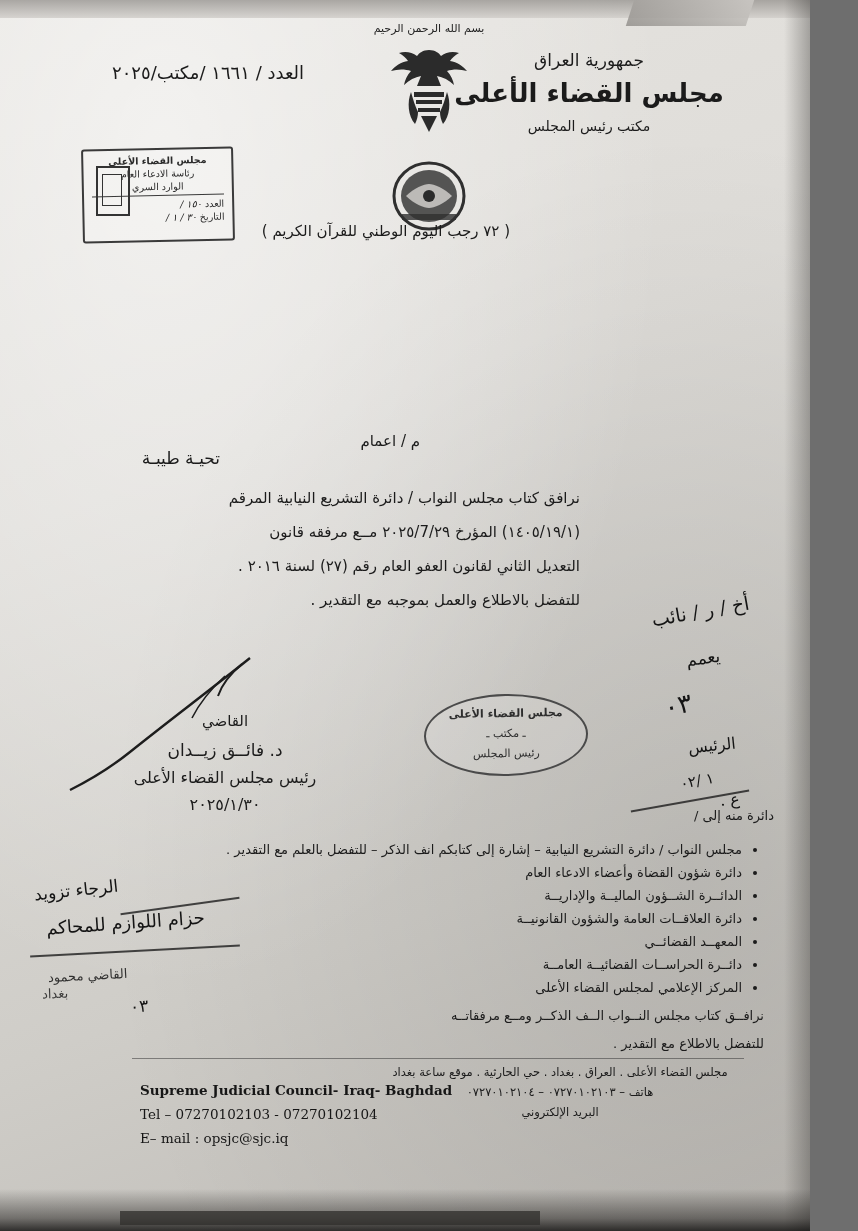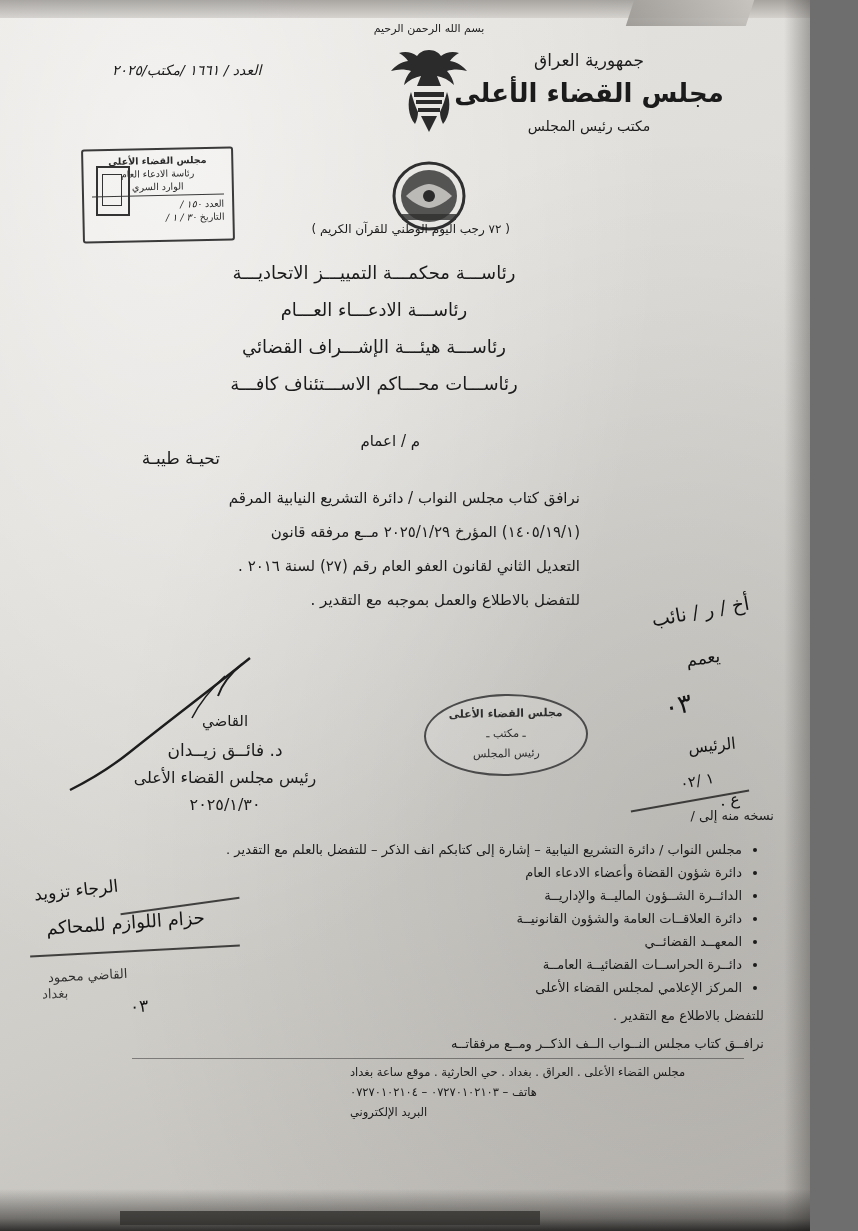--- a/index.html
+++ b/index.html
@@ -29,23 +29,23 @@
   .emblem{position:absolute;top:42px;left:381px;width:96px;height:110px;}
   .emblem svg{display:block;}
   .logo2{position:absolute;top:160px;left:392px;width:74px;height:72px;}
 
   .hdr-right{position:absolute;top:50px;right:86px;width:270px;text-align:center;direction:rtl;}
   .hdr-right .l1{font-size:17px;margin-bottom:8px;}
   .hdr-right .l2{font-size:26px;font-weight:bold;letter-spacing:1px;margin-bottom:10px;}
   .hdr-right .l3{font-size:14px;}
 
   .hdr-left{position:absolute;top:62px;left:112px;width:250px;direction:rtl;text-align:left;}
-  .hdr-left .row{font-size:14px;margin-bottom:14px;letter-spacing:1px;font-style:italic;}
-
-  .quran-note{position:absolute;top:222px;right:300px;font-size:12px;direction:rtl;}
+  .hdr-left .row{font-size:18px;margin-bottom:14px;letter-spacing:1px;}
+
+  .quran-note{position:absolute;top:222px;right:300px;font-size:15px;direction:rtl;}
 
   
   .in-stamp{position:absolute;top:148px;left:82px;width:152px;height:94px;border:2px solid #3a3a3a;border-radius:3px;
             background:rgba(255,255,255,.20);direction:rtl;text-align:center;padding-top:4px;box-sizing:border-box;
             transform:rotate(-1.2deg);}
   .in-stamp div{font-size:9.5px;line-height:13px;color:#2a2a2a;}
   .in-stamp .b{font-weight:bold;}
   .in-stamp .line{border-top:1px solid #3a3a3a;margin:2px 8px;}
   .in-stamp .fields{text-align:right;padding:0 8px;}
   .in-stamp .hand{font-family:"DejaVu Serif", serif;font-style:italic;}
@@ -80,21 +80,21 @@
   .cc-head{position:absolute;top:808px;right:36px;font-size:13px;direction:rtl;}
   .cc{position:absolute;top:838px;right:36px;width:560px;direction:rtl;}
   .cc li{font-size:13px;line-height:23px;list-style:disc;margin-right:14px;}
   .cc ul{margin:0;padding:0 18px 0 0;}
   .cc .sub{font-size:13px;line-height:22px;margin-top:6px;margin-right:10px;}
 
   
   .foot-left{position:absolute;top:1078px;left:140px;width:330px;font-family:"DejaVu Serif", serif;}
   .foot-left div{font-size:13.5px;line-height:24px;color:#161616;}
   .foot-left .b{font-weight:bold;}
-  .foot-right{position:absolute;top:1062px;right:40px;width:420px;direction:rtl;text-align:left;}
+  .foot-right{position:absolute;top:1062px;right:40px;width:420px;direction:rtl;text-align:center;}
   .foot-right div{font-size:11.5px;line-height:20px;}
   .foot-rule{position:absolute;top:1058px;left:132px;width:612px;height:1px;background:#3a3a3a;opacity:.55;}
 
   
   .hand{font-family:"DejaVu Serif", serif;color:#1a1a1a;}
   .hw{position:absolute;font-family:"DejaVu Serif", serif;color:#141414;direction:rtl;}
   .hw1{top:600px;right:60px;font-size:19px;transform:rotate(-10deg);}
   .hw2{top:648px;right:90px;font-size:17px;transform:rotate(-8deg);}
   .hw3{top:690px;right:118px;font-size:26px;transform:rotate(-12deg);}
   .hw4{top:736px;right:74px;font-size:16px;transform:rotate(-6deg);}
@@ -167,32 +167,26 @@
     <div class="fields">
       <div><span>العدد</span>
            <span class="hand">١٥٠ /</span></div>
       <div><span>التاريخ</span>
            <span class="hand">٣٠ / ١ /</span></div>
     </div>
   </div>
   <div class="sq1"></div>
   <div class="sq2"></div>
 
-  <div class="addr rtl">
-    <div class="ln">رئاســـة محكمـــة التمييـــز الاتحاديـــة</div>
-    <div class="ln">رئاســـة الادعـــاء العـــام</div>
-    <div class="ln">رئاســـة هيئـــة الإشـــراف القضائي</div>
-    <div class="ln">رئاســـات محـــاكم الاســـتئناف كافـــة</div>
-  </div>
   <div class="mm rtl">م / اعمام</div>
 
   <div class="greet rtl">تحيـة طيبـة</div>
   <div class="body rtl">
     <p>نرافق كتاب مجلس النواب / دائرة التشريع النيابية المرقم</p>
-    <p>(١٤٠٥/١٩/١) المؤرخ ٢٠٢٥/١/٢٩ مــع مرفقه قانون</p>
+    <p>(١٤٠٥/١٩/١) المؤرخ ٢٠٢٥/7/٢٩ مــع مرفقه قانون</p>
     <p>التعديل الثاني لقانون العفو العام رقم (٢٧) لسنة ٢٠١٦ .</p>
     <p>للتفضل بالاطلاع والعمل بموجبه مع التقدير .</p>
   </div>
 
   <div class="sig-swoosh">
     <svg viewBox="0 0 210 170" width="210" height="170">
       <path d="M190 18 C150 50 110 80 70 112 C50 128 30 140 10 150" stroke="#1d1d1d" stroke-width="2.4" fill="none"></path>
       <path d="M182 24 C170 34 162 44 158 56" stroke="#1d1d1d" stroke-width="2" fill="none"></path>
       <path d="M165 36 C152 48 140 62 132 78" stroke="#1d1d1d" stroke-width="1.6" fill="none"></path>
     </svg>
@@ -204,52 +198,57 @@
     <div class="title">رئيس مجلس القضاء الأعلى</div>
     <div class="date">٢٠٢٥/١/٣٠</div>
   </div>
 
   <div class="oval-stamp rtl">
     <div class="t1">مجلس القضاء الأعلى</div>
     <div>ـ مكتب ـ</div>
     <div>رئيس المجلس</div>
   </div>
 
-  <div class="cc-head rtl">نسخه منه إلى /</div>
+  <div class="cc-head rtl">دائرة منه إلى /</div>
   <div class="cc rtl">
     <ul>
       <li>مجلس النواب / دائرة التشريع النيابية – إشارة إلى كتابكم انف الذكر – للتفضل بالعلم مع التقدير .</li>
       <li>دائرة شؤون القضاة وأعضاء الادعاء العام</li>
       <li>الدائــرة الشــؤون الماليــة والإداريــة</li>
       <li>دائرة العلاقــات العامة والشؤون القانونيــة</li>
       <li>المعهــد القضائــي</li>
       <li>دائــرة الحراســات القضائيــة العامــة</li>
       <li>المركز الإعلامي لمجلس القضاء الأعلى</li>
     </ul>
+    <div class="sub">نرافــق كتاب مجلس النــواب الــف الذكــر ومــع مرفقاتــه</div>
     <div class="sub">للتفضل بالاطلاع مع التقدير .</div>
-    <div class="sub">نرافــق كتاب مجلس النــواب الــف الذكــر ومــع مرفقاتــه</div>
   </div>
 
   <div class="hw hw1 rtl">أخ / ر / نائب</div>
   <div class="hw hw2 rtl">يعمم</div>
   <div class="hw hw3 rtl">٣٠</div>
   <div class="hw hw4 rtl">الرئيس</div>
   <div class="hw hw5 rtl">١ /٢٠</div>
   <div class="hw hw6 rtl">ع .</div>
 
   <div class="hw hwL1 rtl">الرجاء تزويد</div>
   <div class="hw hwL2 rtl">حزام اللوازم للمحاكم</div>
   <div class="hw hwL3 rtl">القاضي محمود</div>
   <div class="hw hwL5 rtl">بغداد</div>
   <div class="hw hwL4 rtl">٣٠</div>
 
   <div class="ink-line" style="top:950px;left:30px;width:210px;height:2px;transform:rotate(-3deg);"></div>
   <div class="ink-line" style="top:905px;left:120px;width:120px;height:2px;transform:rotate(-8deg);"></div>
   <div class="ink-line" style="top:800px;right:60px;width:120px;height:2px;transform:rotate(-10deg);"></div>
 
   <div class="foot-rule"></div>
+  <div class="foot-left">
+    <div class="b">Supreme Judicial Council- Iraq- Baghdad</div>
+    <div>Tel – 07270102103 - 07270102104</div>
+    <div>E– mail :  opsjc@sjc.iq</div>
+  </div>
   <div class="foot-right rtl">
     <div>مجلس القضاء الأعلى . العراق . بغداد . حي الحارثية . موقع ساعة بغداد</div>
     <div>هاتف – ٠٧٢٧٠١٠٢١٠٣ – ٠٧٢٧٠١٠٢١٠٤</div>
     <div>البريد الإلكتروني</div>
   </div>
 
 </div>
 
 </body></html>

